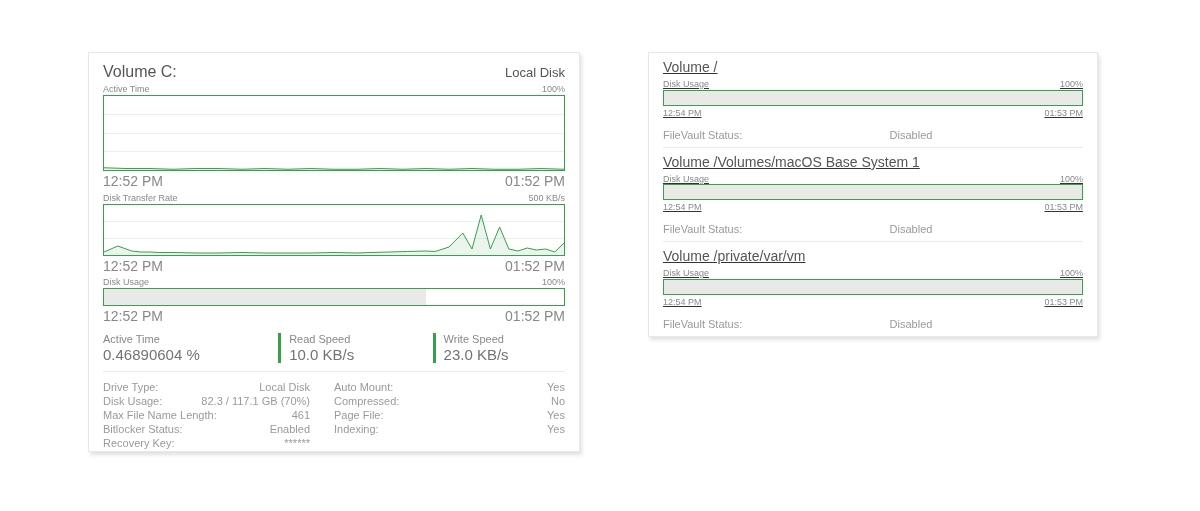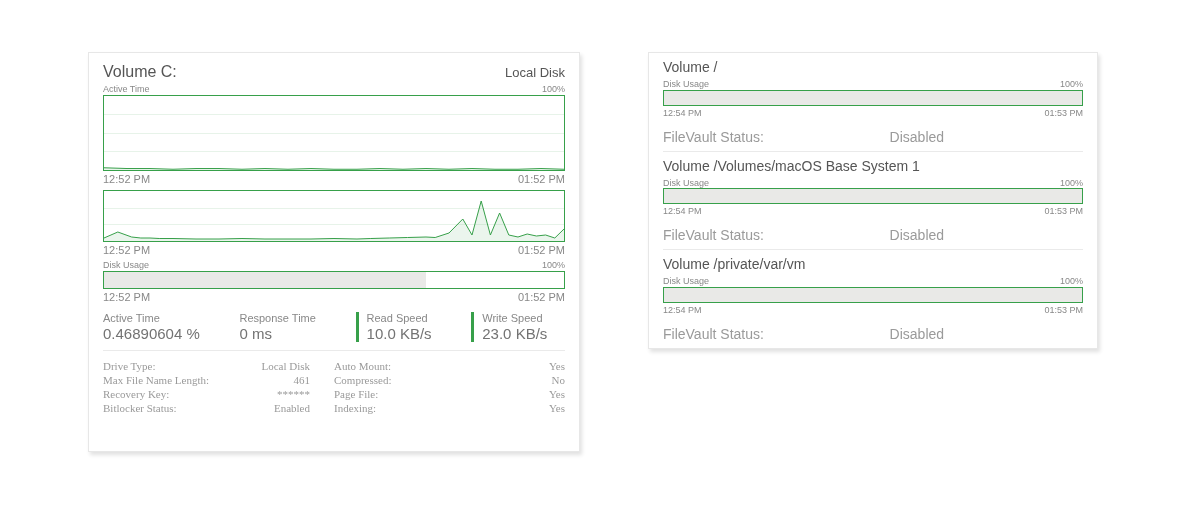--- a/index.html
+++ b/index.html
@@ -63,21 +63,21 @@
   .chart-area svg {
     position: absolute;
     inset: 0;
     width: 100%;
     height: 100%;
     display: block;
   }
   .chart-footer {
     display: flex;
     justify-content: space-between;
-    font-size: 11px;
+    font-size: 14px;
     color: #888;
     line-height: 1.2;
     margin-top: 2px;
   }
 
   
   .usage-bar {
     box-sizing: border-box;
     border: 1px solid #37a04a;
     height: 18px;
@@ -124,55 +124,55 @@
 
   
   .details-wrap {
     display: flex;
     padding: 4px 14px 12px 14px;
     font-size: 11px;
     color: #9a9a9a;
   }
   .details-col {
     flex: 1 1 50%;
-    font-family: Liberation Serif, serif;
   }
   .details-col .row {
     display: flex;
     justify-content: space-between;
     padding: 1px 0;
   }
   .details-col .row .k { flex: 0 0 auto; }
   .details-col .row .v {
     flex: 0 0 auto;
     text-align: right;
     color: #9a9a9a;
     padding-right: 24px;
   }
   .details-col:last-child .row .v { padding-right: 0; }
 
   
   .r-entry {
     padding: 6px 14px 2px 14px;
+    text-decoration: underline;
   }
   .r-entry-title {
     font-size: 14px;
     color: #555;
     margin-bottom: 4px;
   }
   .r-sub-row {
     display: flex;
     justify-content: space-between;
     font-size: 9px;
     color: #888;
     line-height: 1.2;
   }
   .fv-row {
     display: flex;
-    font-size: 14px;
+    font-size: 11px;
     color: #9a9a9a;
     padding: 8px 22px 6px 14px;
   }
   .fv-row .k { width: 55%; }
   .fv-row .v { }
   .r-sep {
     border-top: 1px solid #eaeaea;
     margin: 0 14px;
   }
 
@@ -213,20 +213,24 @@
             <polyline points="0,97 5,98 10,98 15,99 20,98 25,98 30,99 35,98 40,99 45,98 50,99 55,99 60,98 65,99 70,98 75,99 80,98 85,99 90,99 95,98 100,99 " fill="none" stroke="#37a04a" stroke-width="1" vector-effect="non-scaling-stroke"></polyline>
           </svg>
       </div>
       <div class="chart-footer">
         <span>12:52 PM</span>
         <span>01:52 PM</span>
       </div>
     </div>
 
     <div class="chart-block" id="chart2" style="margin-top:2px;">
+      <div class="chart-header">
+        <span>Disk Transfer Rate</span>
+        <span>500 KB/s</span>
+      </div>
       <div class="chart-area">
         <div class="grid-line" style="top:33%"></div>
         <div class="grid-line" style="top:66%"></div>
         <svg id="svg-chart2" viewBox="0 0 100 100" preserveAspectRatio="none">
             <polygon points="0,100 0,94 3,82 6,92 8,94 10,94 12,95 15,95 20,96 25,96 30,95 35,96 40,96 45,96 50,95 55,96 58,95 62,94 66,93 70,92 72,93 75,84 78,56 80,88 82,20 84,88 86,43.99999999999999 88,88 90,92 92,86 94,90 96,88 98,94 100,76 100,100" fill="rgba(55,160,74,0.10)" stroke="none"></polygon>
             <polyline points="0,94 3,82 6,92 8,94 10,94 12,95 15,95 20,96 25,96 30,95 35,96 40,96 45,96 50,95 55,96 58,95 62,94 66,93 70,92 72,93 75,84 78,56 80,88 82,20 84,88 86,43.99999999999999 88,88 90,92 92,86 94,90 96,88 98,94 100,76 " fill="none" stroke="#37a04a" stroke-width="1" vector-effect="non-scaling-stroke"></polyline>
           </svg>
       </div>
       <div class="chart-footer">
         <span>12:52 PM</span>
@@ -246,53 +250,53 @@
         <span>12:52 PM</span>
         <span>01:52 PM</span>
       </div>
     </div>
 
     <div class="stats-row">
       <div class="stat">
         <div class="label">Active Time</div>
         <div class="value">0.46890604 %</div>
       </div>
-      <div class="stat">
-        <div class="label">Response Time</div>
-        <div class="value">0 ms</div>
-      </div>
       <div class="stat accent">
         <div class="label">Read Speed</div>
         <div class="value">10.0 KB/s</div>
       </div>
       <div class="stat accent">
         <div class="label">Write Speed</div>
         <div class="value">23.0 KB/s</div>
       </div>
     </div>
 
     <hr class="divider">
 
     <div class="details-wrap">
       <div class="details-col" id="detailsCol1">
           <div class="row">
             <span class="k">Drive Type:</span>
             <span class="v">Local Disk</span>
           </div>
           <div class="row">
+            <span class="k">Disk Usage:</span>
+            <span class="v">82.3 / 117.1 GB (70%)</span>
+          </div>
+          <div class="row">
             <span class="k">Max File Name Length:</span>
             <span class="v">461</span>
           </div>
           <div class="row">
+            <span class="k">Bitlocker Status:</span>
+            <span class="v">Enabled</span>
+          </div>
+          <div class="row">
             <span class="k">Recovery Key:</span>
             <span class="v">******</span>
-          </div>
-          <div class="row">
-            <span class="k">Bitlocker Status:</span>
-            <span class="v">Enabled</span>
           </div>
         </div>
       <div class="details-col" id="detailsCol2">
           <div class="row">
             <span class="k">Auto Mount:</span>
             <span class="v">Yes</span>
           </div>
           <div class="row">
             <span class="k">Compressed:</span>
             <span class="v">No</span>

